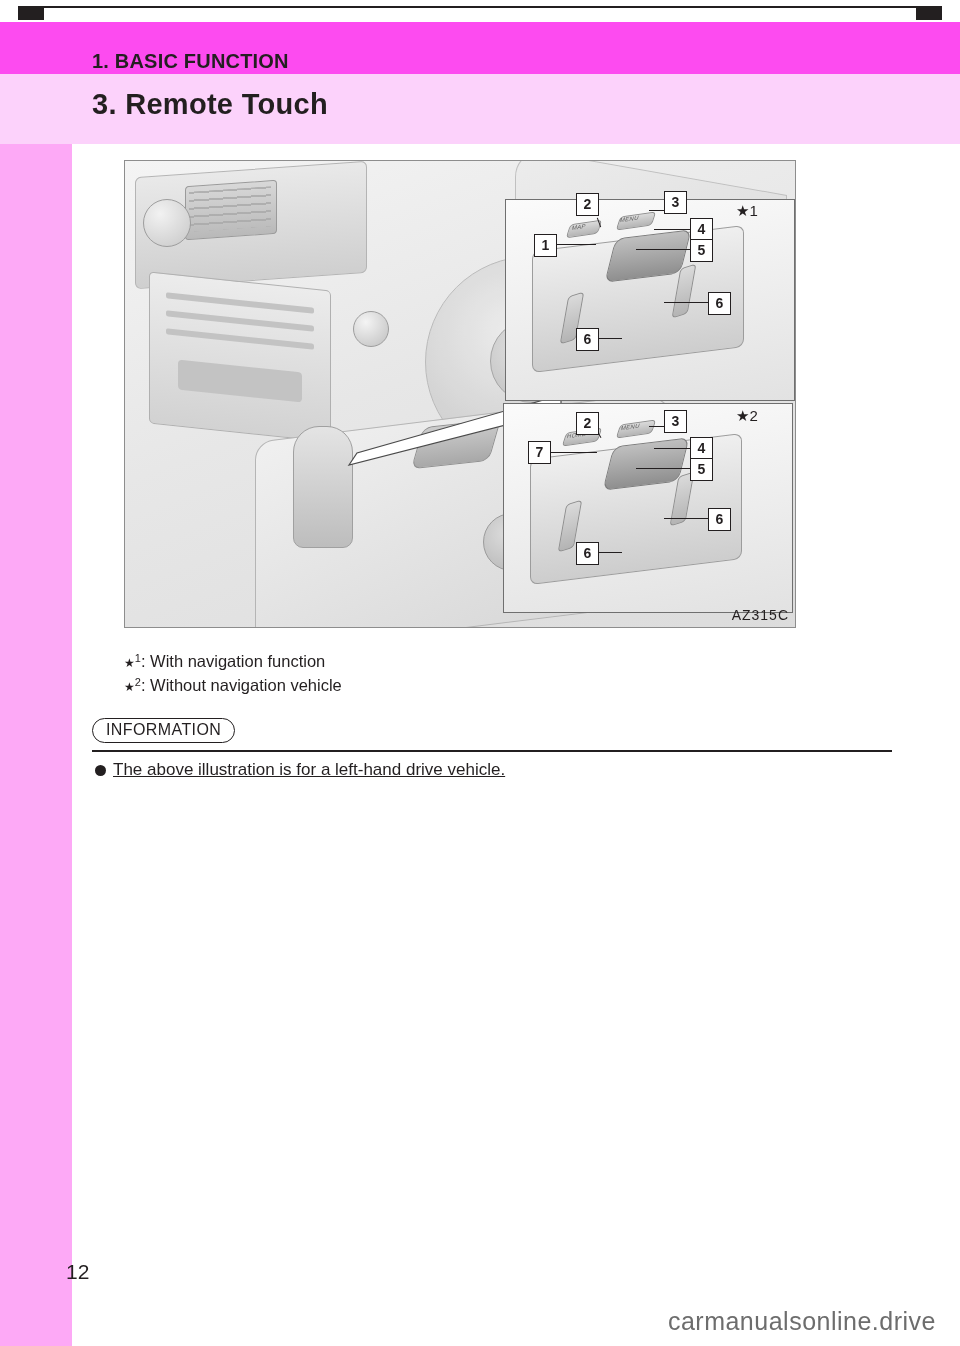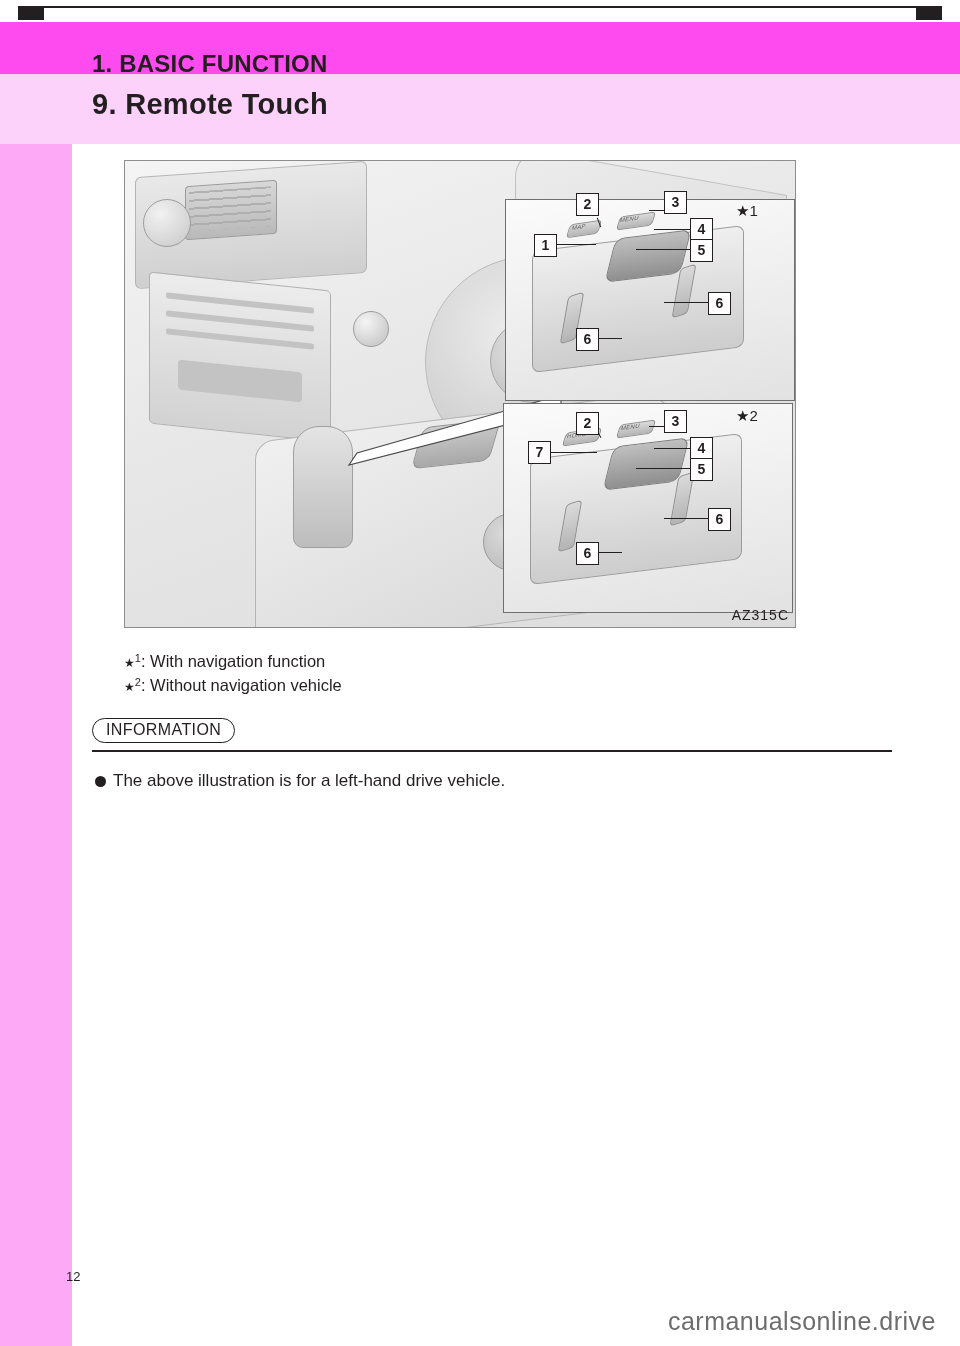--- a/index.html
+++ b/index.html
@@ -60,21 +60,21 @@
     left: 0;
     top: 22px;
     right: 0;
     height: 52px;
     background: #fd4bf0;
   }
   .chapter-title {
     position: absolute;
     left: 92px;
     top: 50px;
-    font-size: 24px;
+    font-size: 20px;
     font-weight: bold;
     color: #231f20;
     letter-spacing: 0.2px;
   }
   .section-bar {
     position: absolute;
     left: 0;
     top: 74px;
     right: 0;
     height: 70px;
@@ -318,41 +318,42 @@
     color: #231f20;
     letter-spacing: .4px;
   }
   .info-rule {
     margin-top: 7px;
     height: 2px;
     background: #231f20;
     width: 800px;
   }
   .bullet-row {
-    margin-top: 19px;
+    margin-top: 8px;
     display: flex;
     align-items: flex-start;
     font-size: 17px;
     color: #231f20;
+    text-decoration: underline;
   }
   .bullet-dot {
     width: 11px;
     height: 11px;
     border-radius: 50%;
     background: #231f20;
     margin: 5px 7px 0 3px;
     flex: none;
   }
 
   
   .page-number {
     position: absolute;
     left: 66px;
     bottom: 62px;
-    font-size: 13px;
+    font-size: 21px;
     color: #231f20;
   }
   .footer-watermark {
     position: absolute;
     right: 24px;
     bottom: 10px;
     font-size: 25px;
     color: #6d6d6d;
     letter-spacing: .5px;
   }
@@ -364,21 +365,21 @@
 
   <div class="top-rule"></div>
   <div class="corner-mark-left"></div>
   <div class="corner-mark-right"></div>
 
   <div class="side-band"></div>
   <div class="chapter-bar"></div>
   <div class="chapter-title">1. BASIC FUNCTION</div>
 
   <div class="section-bar"></div>
-  <div class="section-title">9. Remote Touch</div>
+  <div class="section-title">3. Remote Touch</div>
 
   <div class="content">
 
     <div class="figure">
 
       <div class="figure-frame">
         <div class="shape door-trim"></div>
         <div class="shape steering"></div>
         <div class="shape steering-inner"></div>
         <div class="shape dash-panel"></div>

